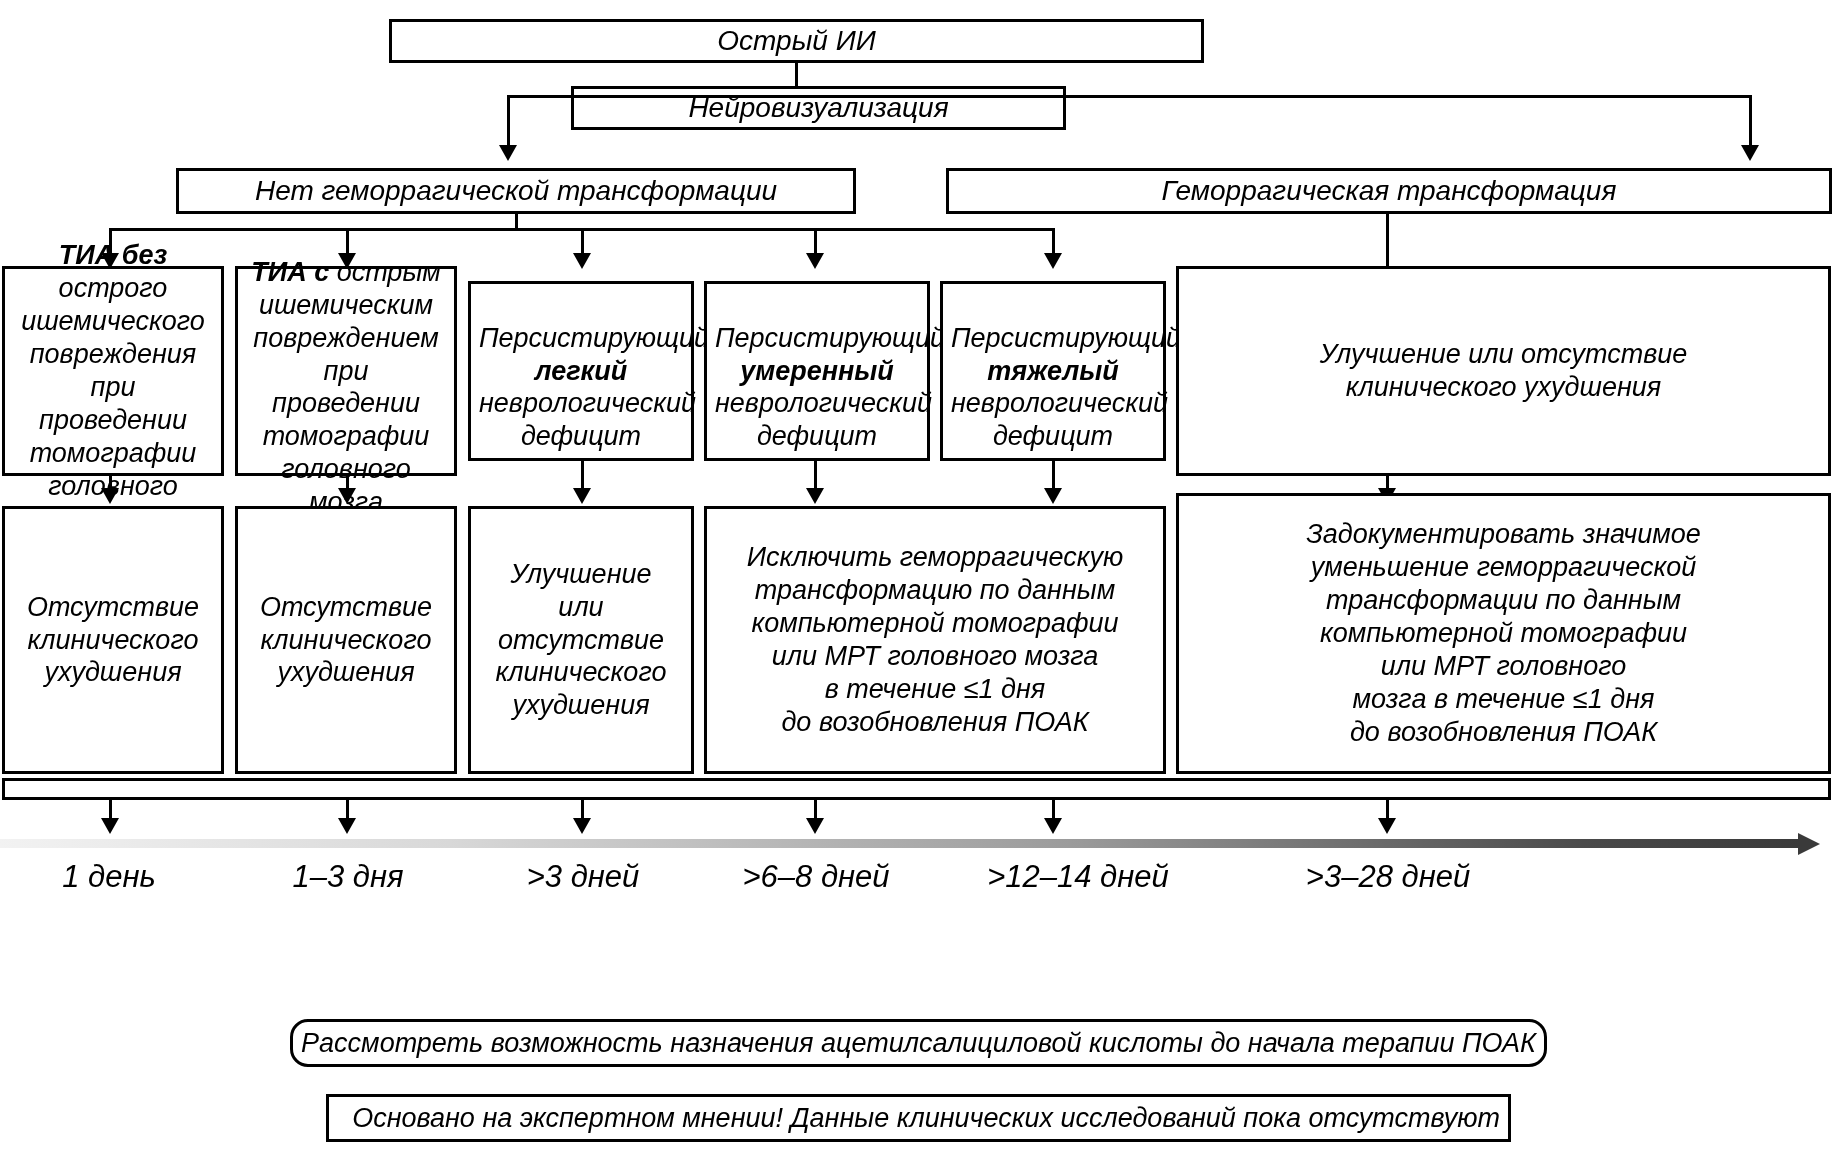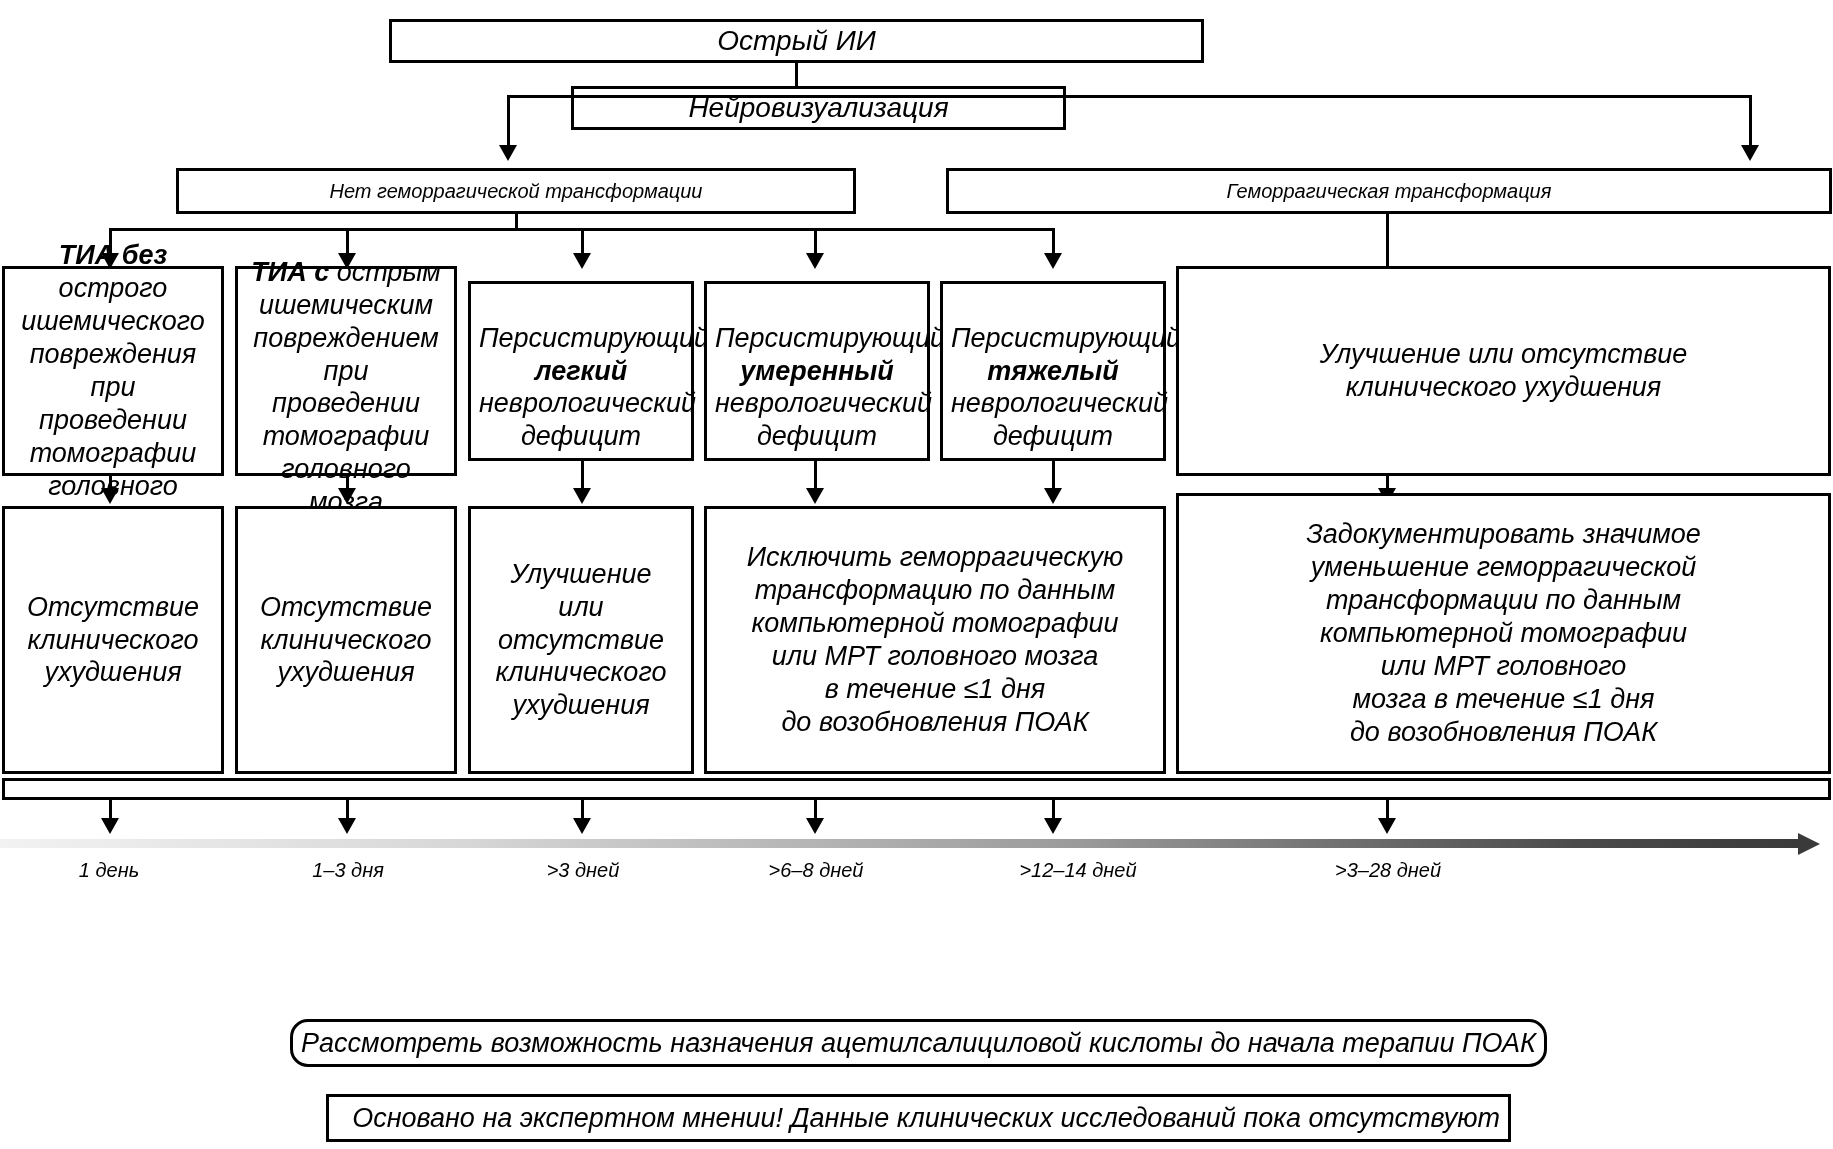--- a/index.html
+++ b/index.html
@@ -33,21 +33,21 @@
     text-align: center;
     line-height: 1.22;
     padding: 4px 8px;
   }
   .box .txt {
     width: 100%;
     white-space: pre-line;
   }
   .b-top      { font-size: 28px; }
   .b-second   { font-size: 28px; }
-  .b-wide     { font-size: 20px; }
+  .b-wide     { font-size: 28px; }
   .b-col      { font-size: 27px; }
   .b-low      { font-size: 27px; }
   .b-note     { font-size: 27px; }
 
   .bold { font-weight: bold; }
 
   
   .ln {
     position: absolute;
     background: #000000;
@@ -71,21 +71,21 @@
     border-bottom: 11px solid transparent;
     border-left: 22px solid #3a3a3a;
   }
   .timeline-bar {
     position: absolute;
     height: 9px;
     background: linear-gradient(to right, #f2f2f2 0%, #d8d8d8 25%, #9a9a9a 60%, #4a4a4a 88%, #3a3a3a 100%);
   }
   .tl-label {
     position: absolute;
-    font-size: 20px;
+    font-size: 31px;
     text-align: left;
     white-space: nowrap;
     transform: translateX(-50%);
   }
   .bracket-bar {
     position: absolute;
     box-sizing: border-box;
     border: 3px solid #000000;
     background: #ffffff;
   }

